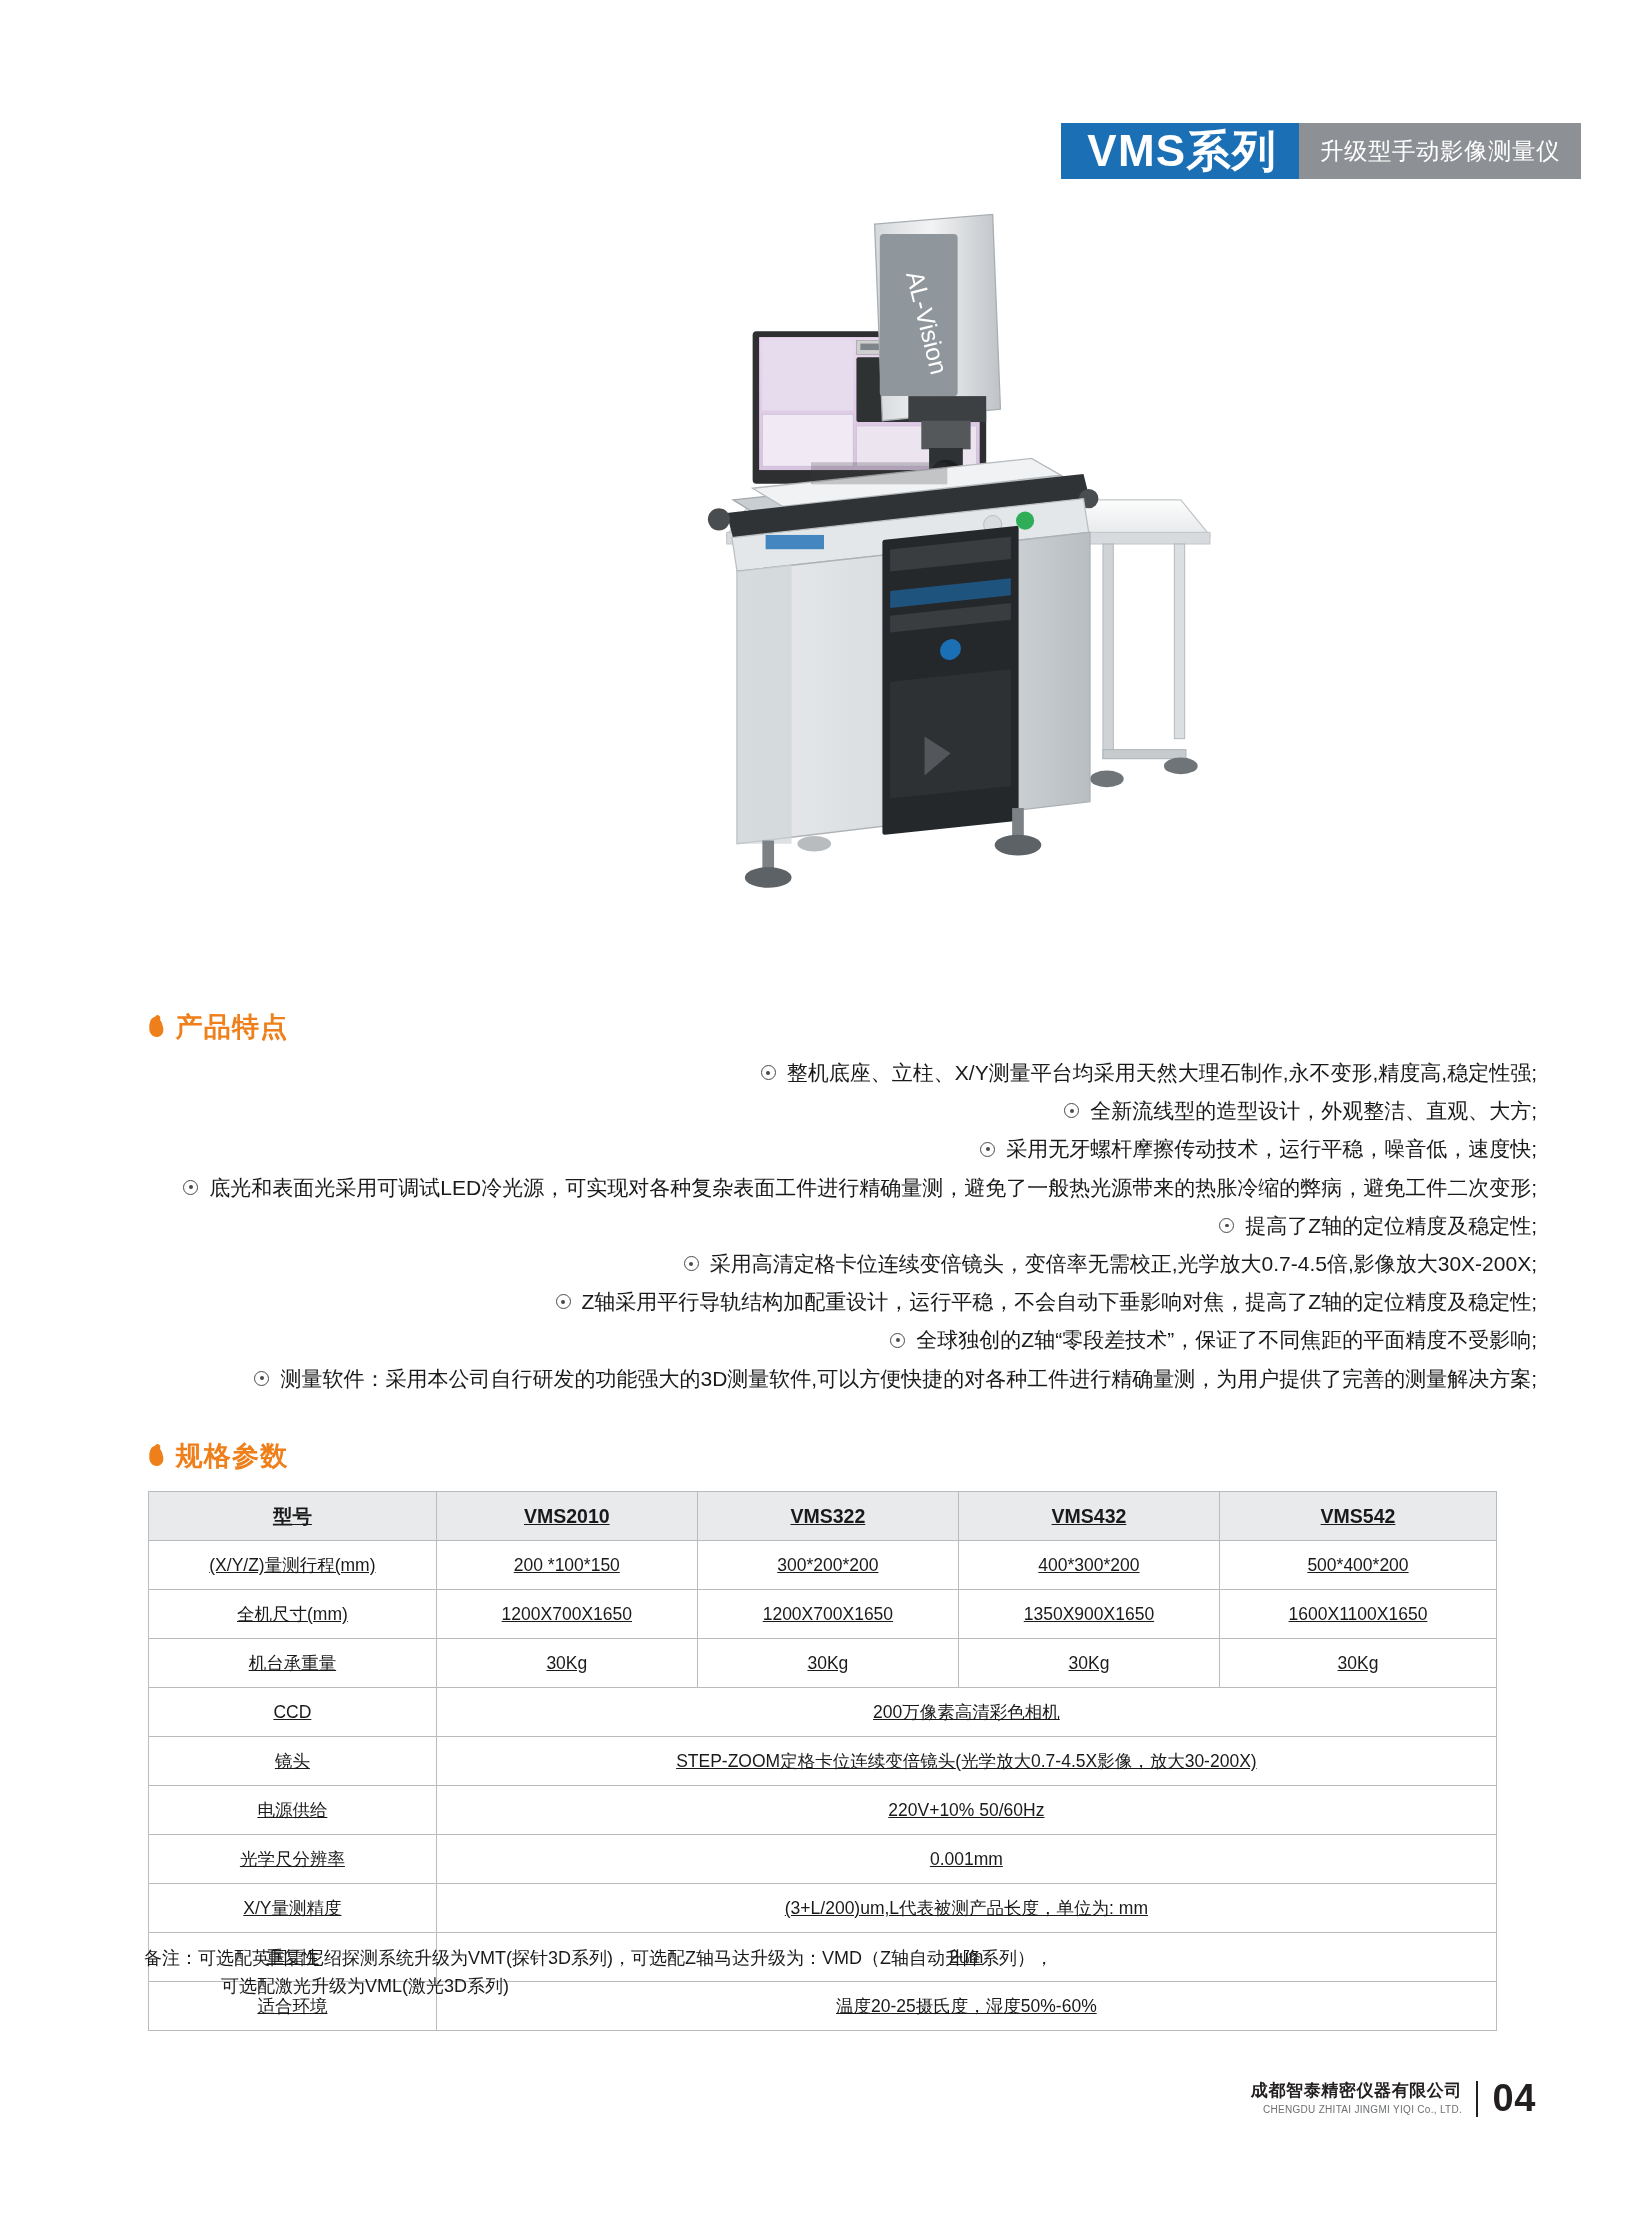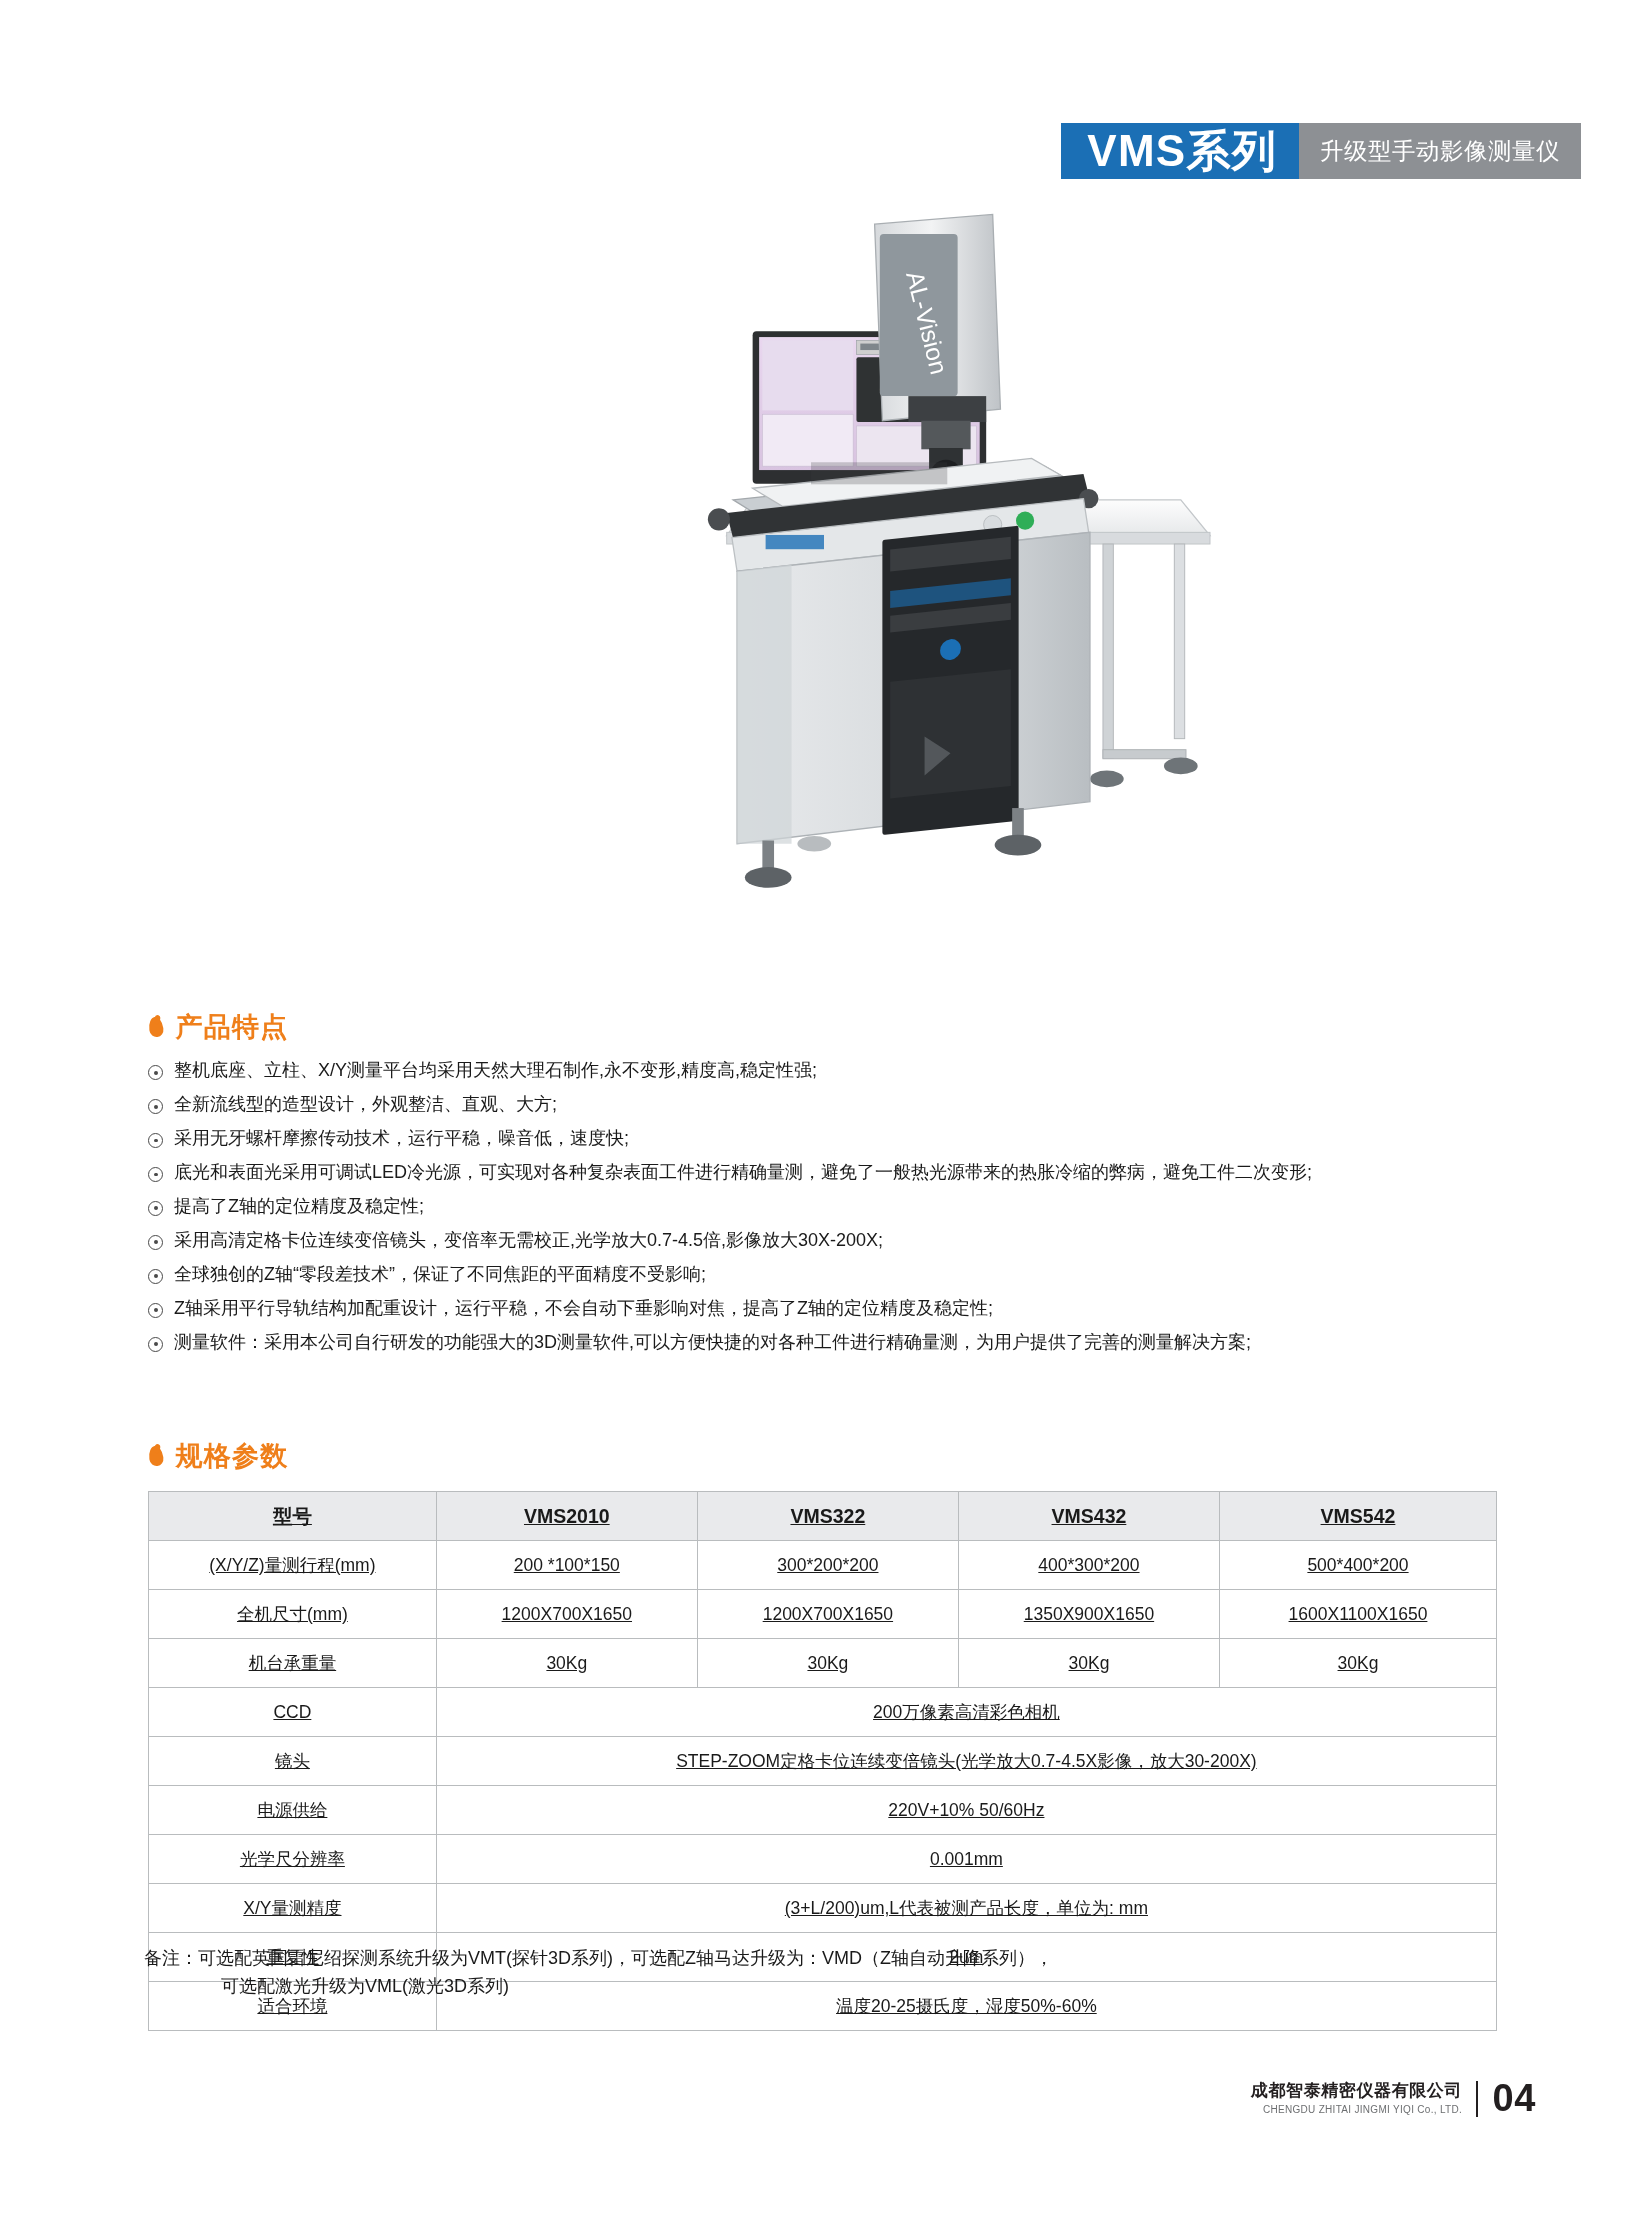--- a/index.html
+++ b/index.html
@@ -98,23 +98,24 @@
   .feature-list {
     position: absolute;
     top: 1058px;
     left: 148px;
     width: 1389px;
   }
   .feature-item {
     display: flex;
     align-items: flex-start;
     margin-bottom: 8.4px;
-    font-size: 18px;
+    font-size: 21px;
     line-height: 1.42;
     color: #1a1a1a;
+    justify-content: flex-end;
   }
   .feature-bullet {
     flex: 0 0 auto;
     width: 13px;
     height: 13px;
     margin-top: 7.1px;
     margin-right: 11px;
     border: 1.6px solid #4a4a4a;
     border-radius: 50%;
     position: relative;
@@ -342,25 +343,25 @@
   <div class="feature-item">
     <span class="feature-bullet"></span>
     <span>提高了Z轴的定位精度及稳定性;</span>
   </div>
   <div class="feature-item">
     <span class="feature-bullet"></span>
     <span>采用高清定格卡位连续变倍镜头，变倍率无需校正,光学放大0.7-4.5倍,影像放大30X-200X;</span>
   </div>
   <div class="feature-item">
     <span class="feature-bullet"></span>
+    <span>Z轴采用平行导轨结构加配重设计，运行平稳，不会自动下垂影响对焦，提高了Z轴的定位精度及稳定性;</span>
+  </div>
+  <div class="feature-item">
+    <span class="feature-bullet"></span>
     <span>全球独创的Z轴“零段差技术”，保证了不同焦距的平面精度不受影响;</span>
-  </div>
-  <div class="feature-item">
-    <span class="feature-bullet"></span>
-    <span>Z轴采用平行导轨结构加配重设计，运行平稳，不会自动下垂影响对焦，提高了Z轴的定位精度及稳定性;</span>
   </div>
   <div class="feature-item">
     <span class="feature-bullet"></span>
     <span>测量软件：采用本公司自行研发的功能强大的3D测量软件,可以方便快捷的对各种工件进行精确量测，为用户提供了完善的测量解决方案;</span>
   </div>
 </div>
 
 <div class="section-head" id="specs-section">
   <span class="flame"></span>
   <span class="title">规格参数</span>

